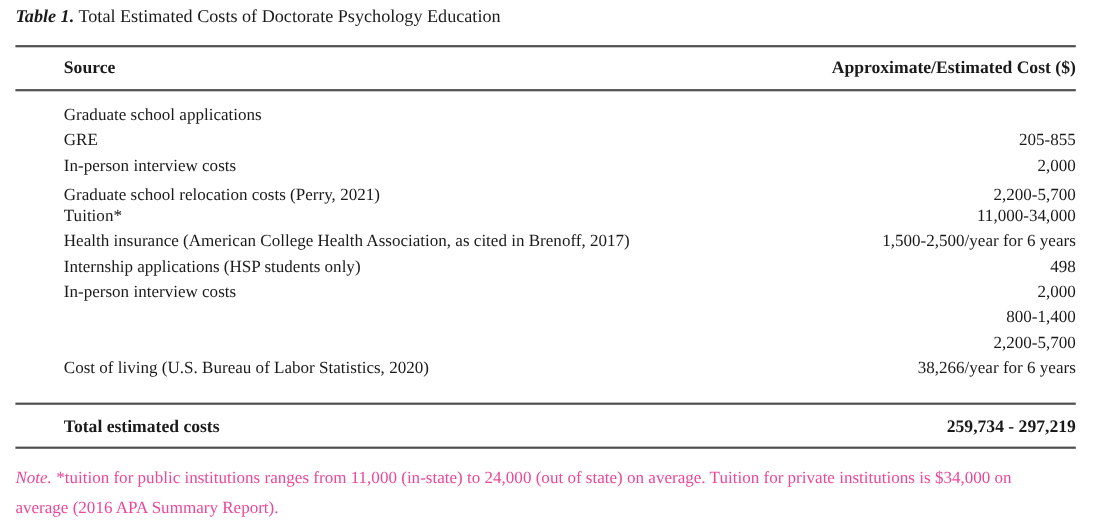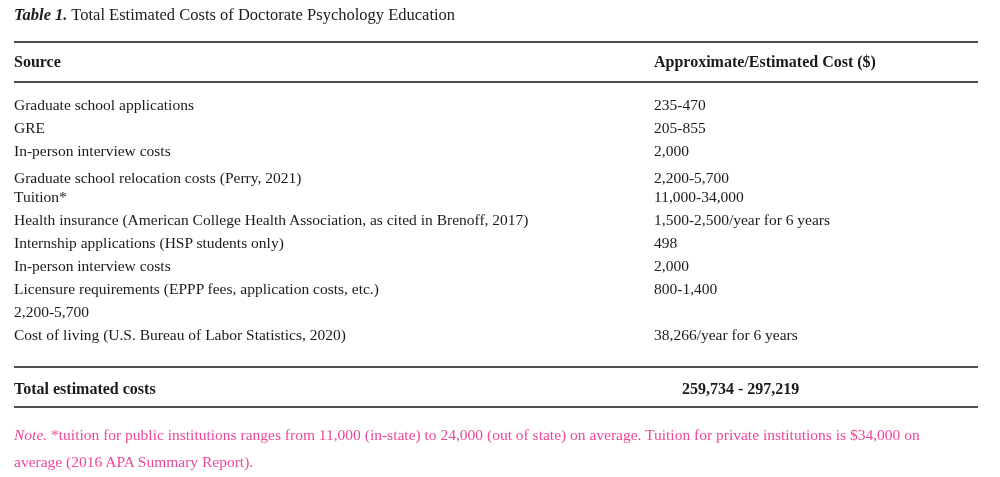--- a/index.html
+++ b/index.html
@@ -71,26 +71,28 @@
     display: flex;
     align-items: flex-start;
   }
   .cell-source {
     width: 640px;
     flex: 0 0 640px;
     font-size: 15.5px;
     line-height: 23px;
     white-space: nowrap;
     overflow: hidden;
+    margin-left: 44px;
   }
   .cell-cost {
     flex: 1 1 auto;
     font-size: 15.5px;
     line-height: 23px;
     white-space: nowrap;
+    text-align: right;
   }
 
   .header-row { top: 50px; height: 24px; }
   .header-row .cell-source,
   .header-row .cell-cost {
     font-weight: bold;
     font-size: 16px;
     line-height: 24px;
   }
 
@@ -136,21 +138,20 @@
 
   <div class="table-wrap">
 
     <div class="row header-row">
       <div class="cell-source">Source</div>
       <div class="cell-cost">Approximate/Estimated Cost ($)</div>
     </div>
 
     <div class="row" style="top:93px">
       <div class="cell-source">Graduate school applications</div>
-      <div class="cell-cost">235-470</div>
     </div>
 
     <div class="row" style="top:116px">
       <div class="cell-source">GRE</div>
       <div class="cell-cost">205-855</div>
     </div>
 
     <div class="row" style="top:139px">
       <div class="cell-source">In-person interview costs</div>
       <div class="cell-cost">2,000</div>
@@ -175,21 +176,20 @@
       <div class="cell-source">Internship applications (HSP students only)</div>
       <div class="cell-cost">498</div>
     </div>
 
     <div class="row" style="top:254px">
       <div class="cell-source">In-person interview costs</div>
       <div class="cell-cost">2,000</div>
     </div>
 
     <div class="row" style="top:277px">
-      <div class="cell-source">Licensure requirements (EPPP fees, application costs, etc.)</div>
       <div class="cell-cost">800-1,400</div>
     </div>
 
     <div class="row" style="top:300px">
       <div class="cell-cost">2,200-5,700</div>
     </div>
 
     <div class="row" style="top:323px">
       <div class="cell-source">Cost of living (U.S. Bureau of Labor Statistics, 2020)</div>
       <div class="cell-cost">38,266/year for 6 years</div>

